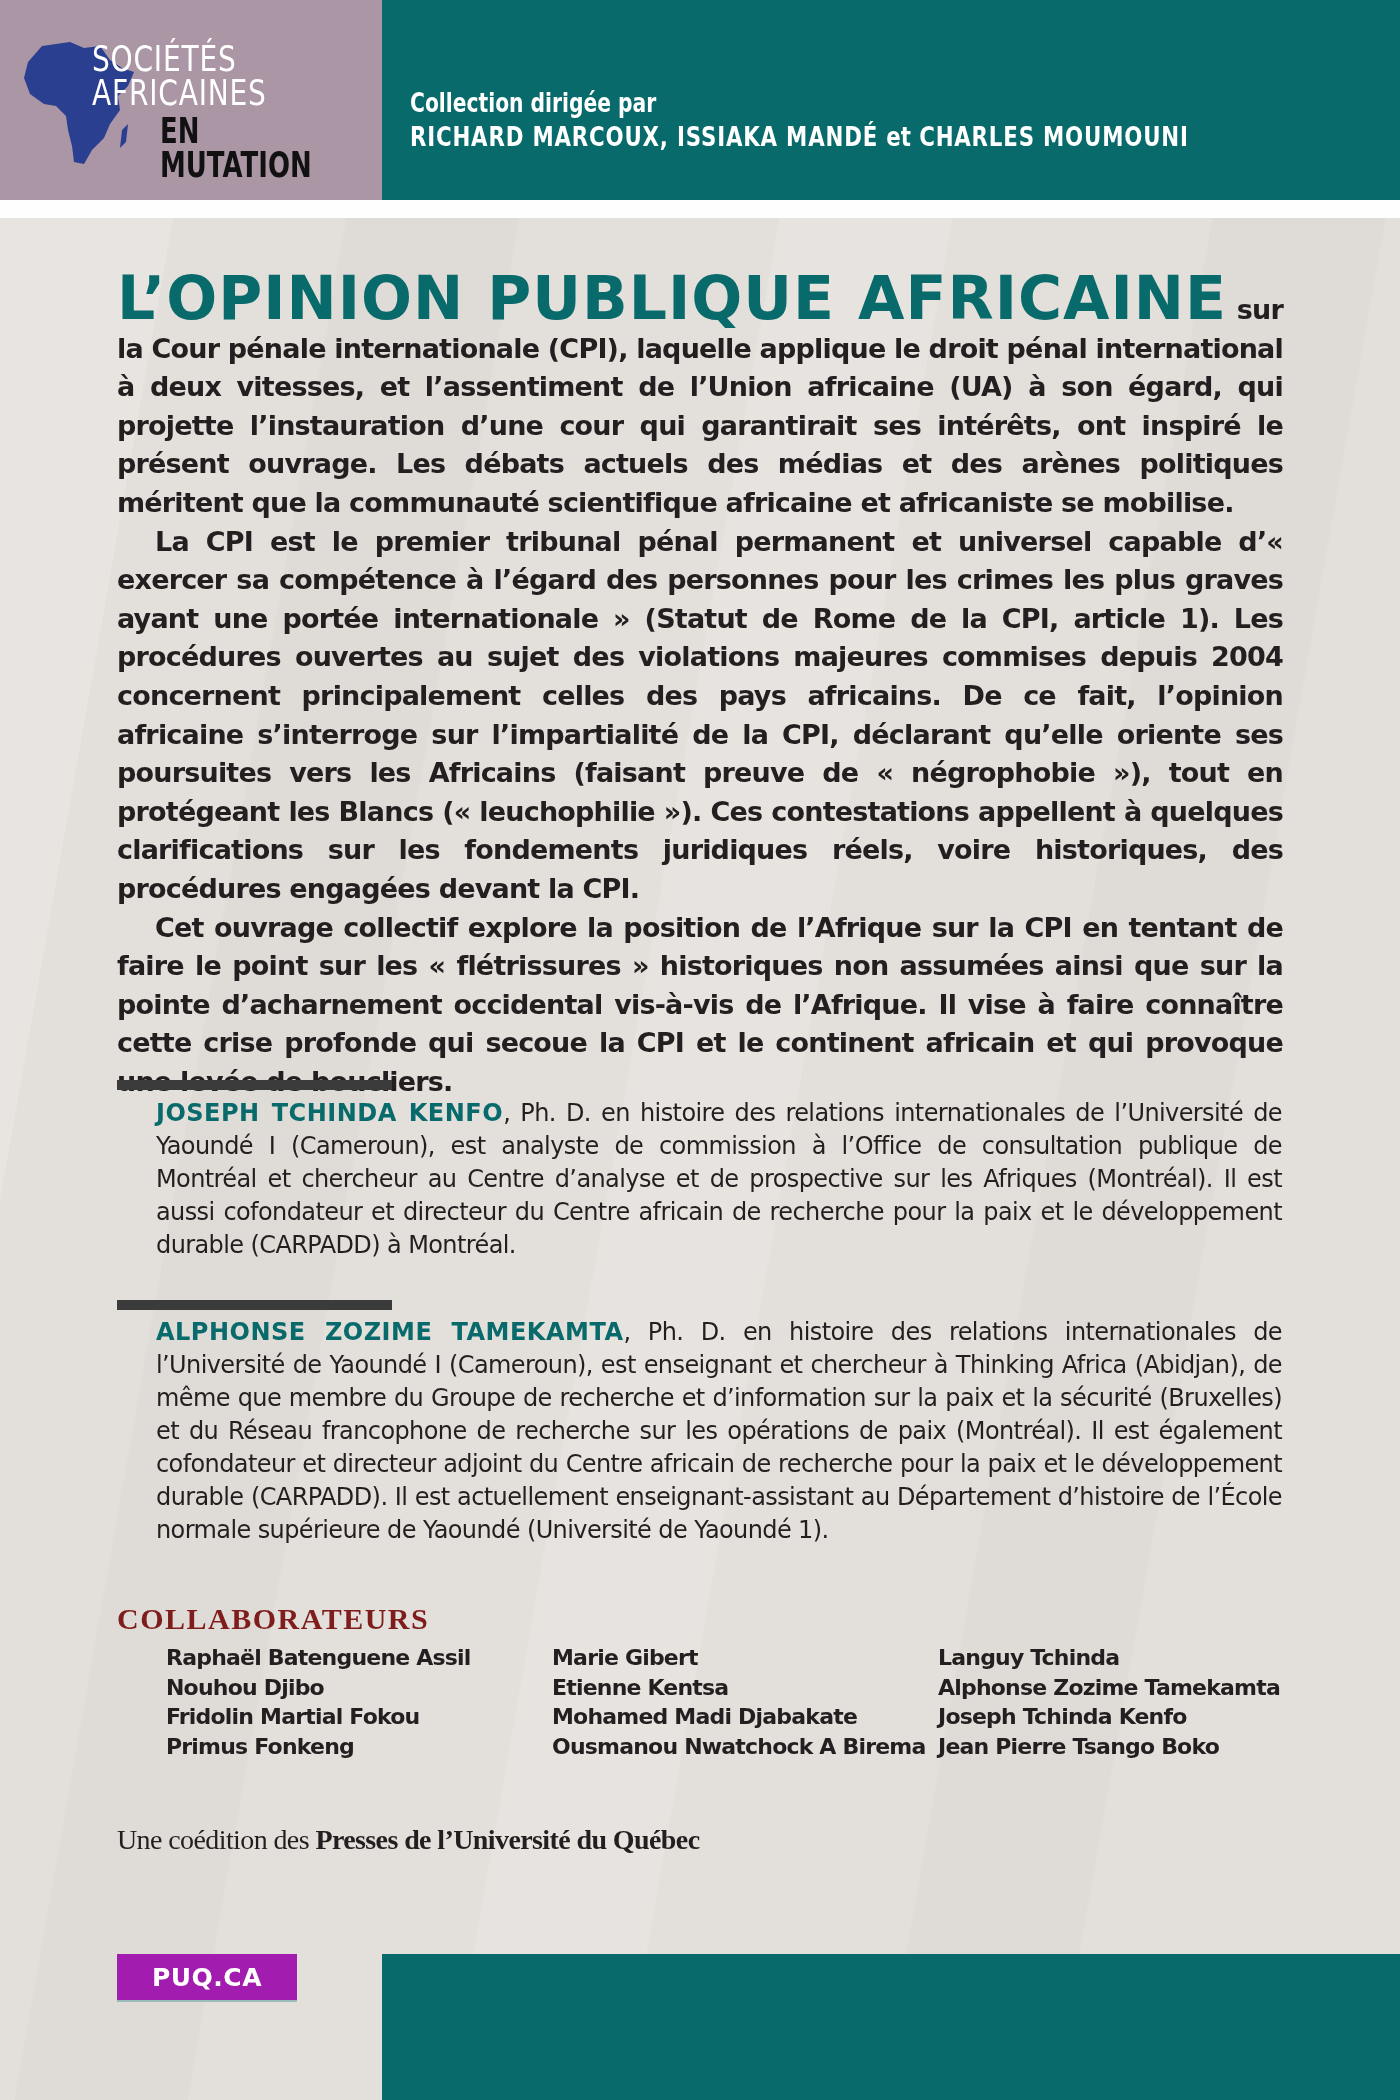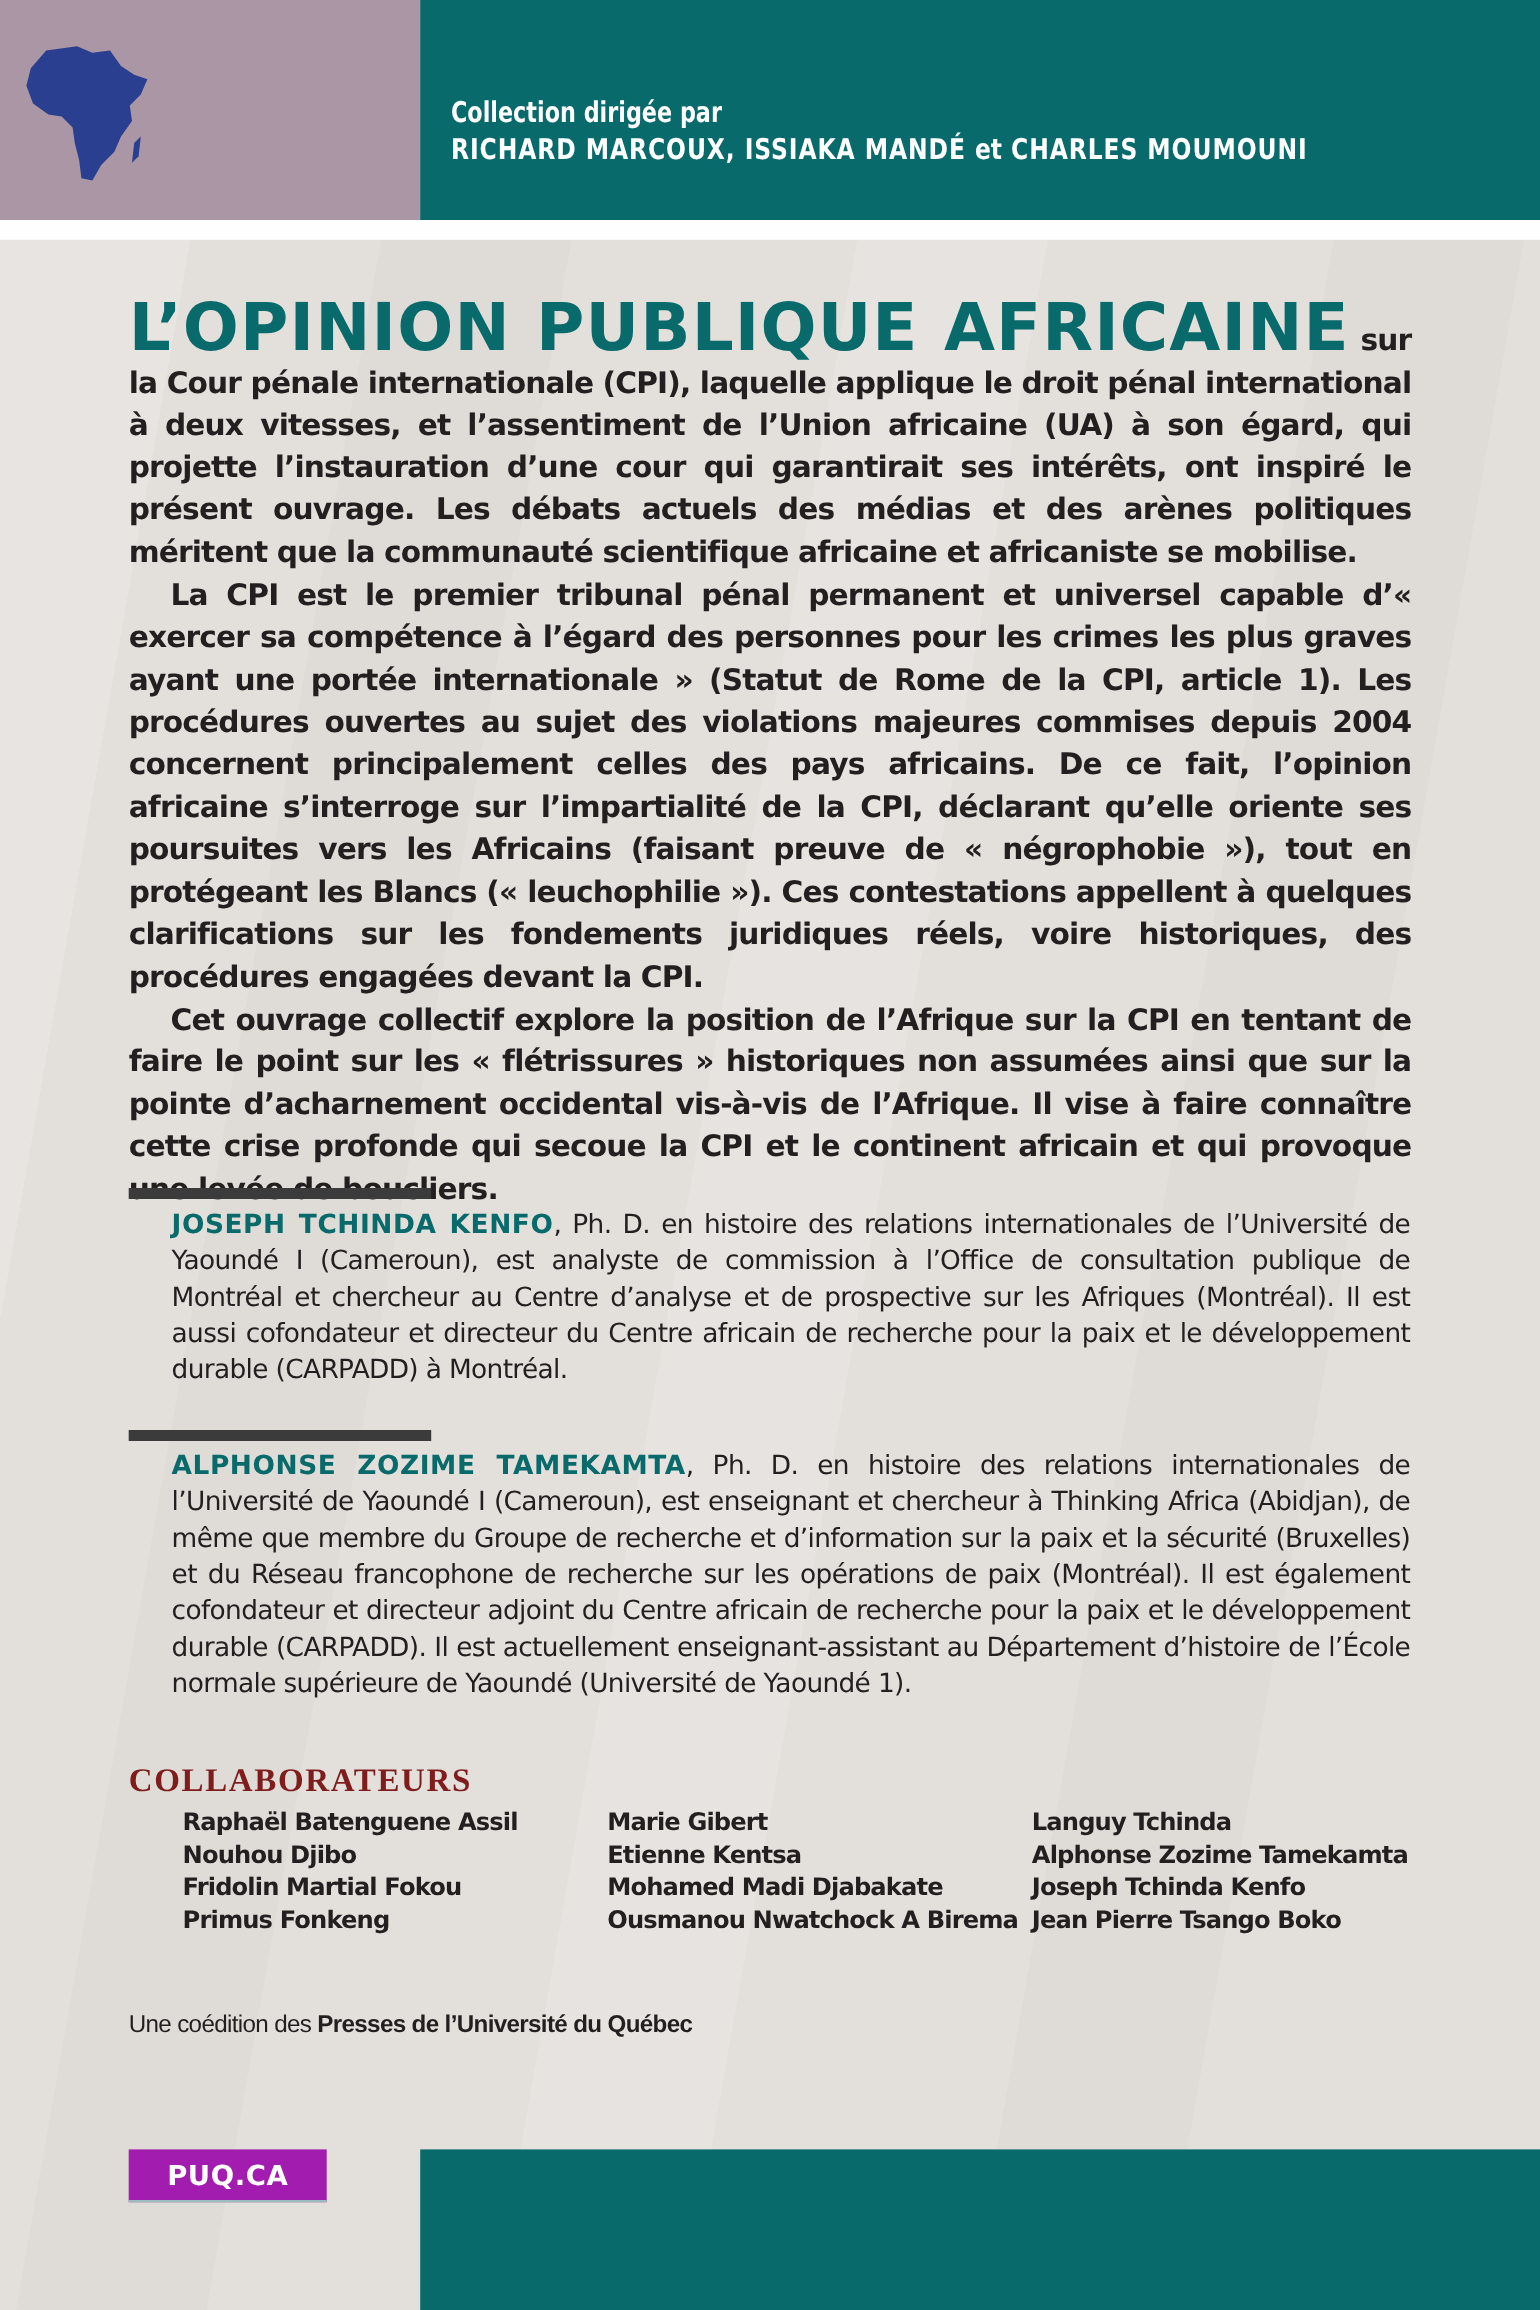--- a/index.html
+++ b/index.html
@@ -28,37 +28,42 @@
   .intro p.first { text-indent:0; }
 
   .bio-rule { position:absolute; left:117px; width:275px; height:10px; background:#3b3b3b; }
   .bio { position:absolute; left:156px; width:1126px; font-family:"DejaVu Sans", sans-serif; font-size:24px; line-height:33px; color:#231f20; text-align:justify; letter-spacing:-0.6px; }
   .bio .name { color:#086a6b; font-weight:bold; letter-spacing:0.5px; }
 
   .collab-title { position:absolute; left:117px; top:1602px; color:#7f1d1d; font-family:Liberation Serif, serif; font-weight:bold; font-size:30px; letter-spacing:1.5px; }
   .collab-col { position:absolute; top:1643px; font-family:"DejaVu Sans", sans-serif; font-weight:bold; color:#231f20; font-size:22px; line-height:29.5px; letter-spacing:-0.8px; }
   .collab-col div { white-space:nowrap; }
 
-  .coed { position:absolute; left:117px; top:1824px; font-family:Liberation Sans, sans-serif; font-size:22px; line-height:32px; color:#231f20; letter-spacing:-0.6px; }
+  .coed { position:absolute; left:117px; top:1824px; font-family:Liberation Serif, serif; font-size:28px; line-height:32px; color:#231f20; letter-spacing:-0.6px; }
   .coed b { font-weight:bold; }
 
   .puq { position:absolute; left:117px; top:1954px; width:180px; height:48px; background:#a21caf; color:#fff; font-family:"DejaVu Sans", sans-serif; font-weight:bold; font-size:25px; text-align:center; line-height:48px; letter-spacing:0.5px; border-bottom:2px solid #9cbcbc; box-sizing:border-box; }
   .footer-teal { position:absolute; left:382px; top:1954px; width:1018px; height:146px; background:#086a6b; }
 </style>
 </head>
 <body>
 
 <div class="bg-pattern"></div>
 
 <header class="header">
   <div class="logo-block">
     <svg class="africa" viewBox="0 0 120 130">
       <path d="M20 8 L48 4 L62 10 L78 8 L88 22 L100 30 L112 34 L106 48 L96 58 L98 72 L88 86 L82 100 L70 112 L62 126 L52 124 L50 108 L46 92 L44 78 L34 68 L22 66 L8 56 L2 40 L6 24 Z" fill="#2a3f8f"></path>
       <path d="M100 92 L106 86 L104 104 L98 110 Z" fill="#2a3f8f"></path>
     </svg>
+    <div class="logo-text">
+      <span class="logo-line1">SOCIÉTÉS</span>
+      <span class="logo-line2">AFRICAINES</span>
+      <span class="logo-line3">EN MUTATION</span>
+    </div>
   </div>
   <div class="teal-block"></div>
   <div class="coll">
     <span class="coll-label">Collection dirigée par</span>
     <span class="coll-names"><span>RICHARD MARCOUX, ISSIAKA MANDÉ </span><span class="et">et</span><span> CHARLES MOUMOUNI</span></span>
   </div>
 </header>
 <div class="white-strip"></div>
 
 <main class="main">

